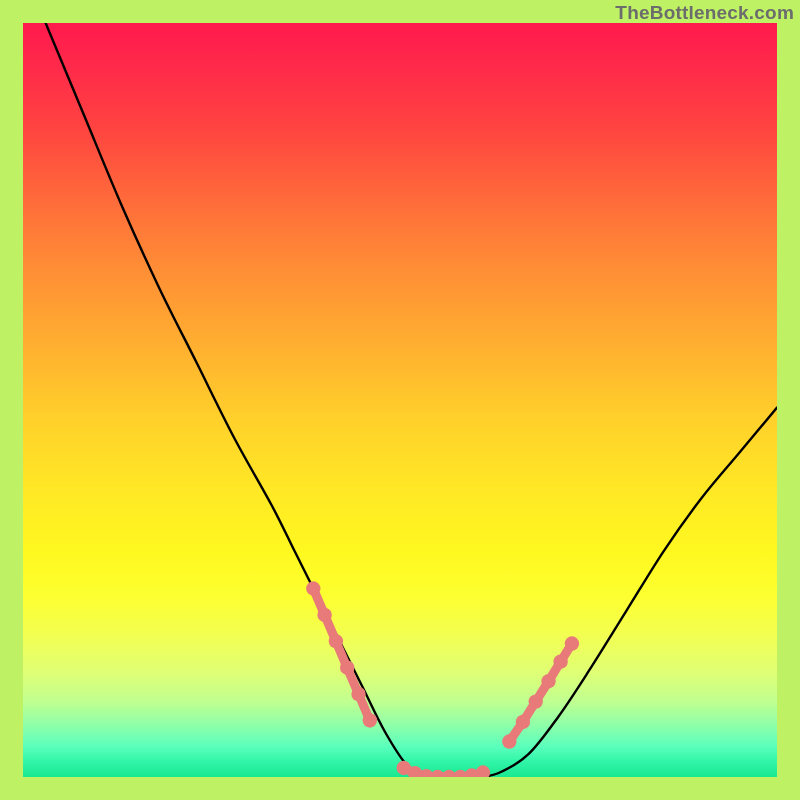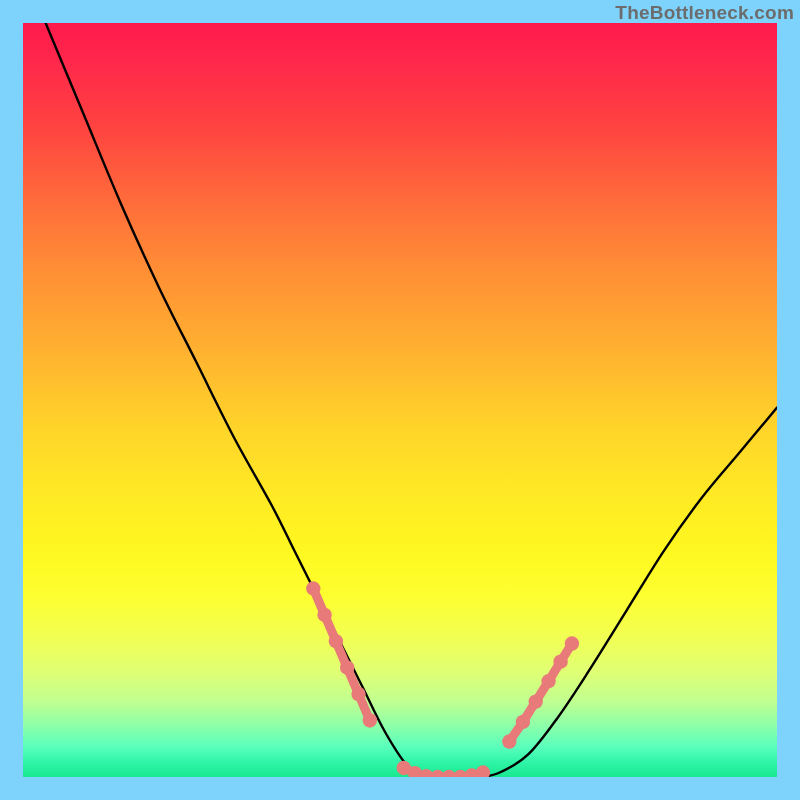--- a/index.html
+++ b/index.html
@@ -1,21 +1,21 @@
 <!DOCTYPE html>
 <html><head>
 <meta charset="utf-8">
 <style>
   * { margin: 0; padding: 0; box-sizing: border-box; }
   html, body { width: 800px; height: 800px; overflow: hidden; background: #000; }
   .frame {
     position: relative;
     width: 800px;
     height: 800px;
-    background: #7dd3fc;
+    background: #bef264;
   }
   .plot-area {
     position: absolute;
     left: 23px;
     top: 23px;
     width: 754px;
     height: 754px;
     overflow: hidden;
   }
   .gradient {

